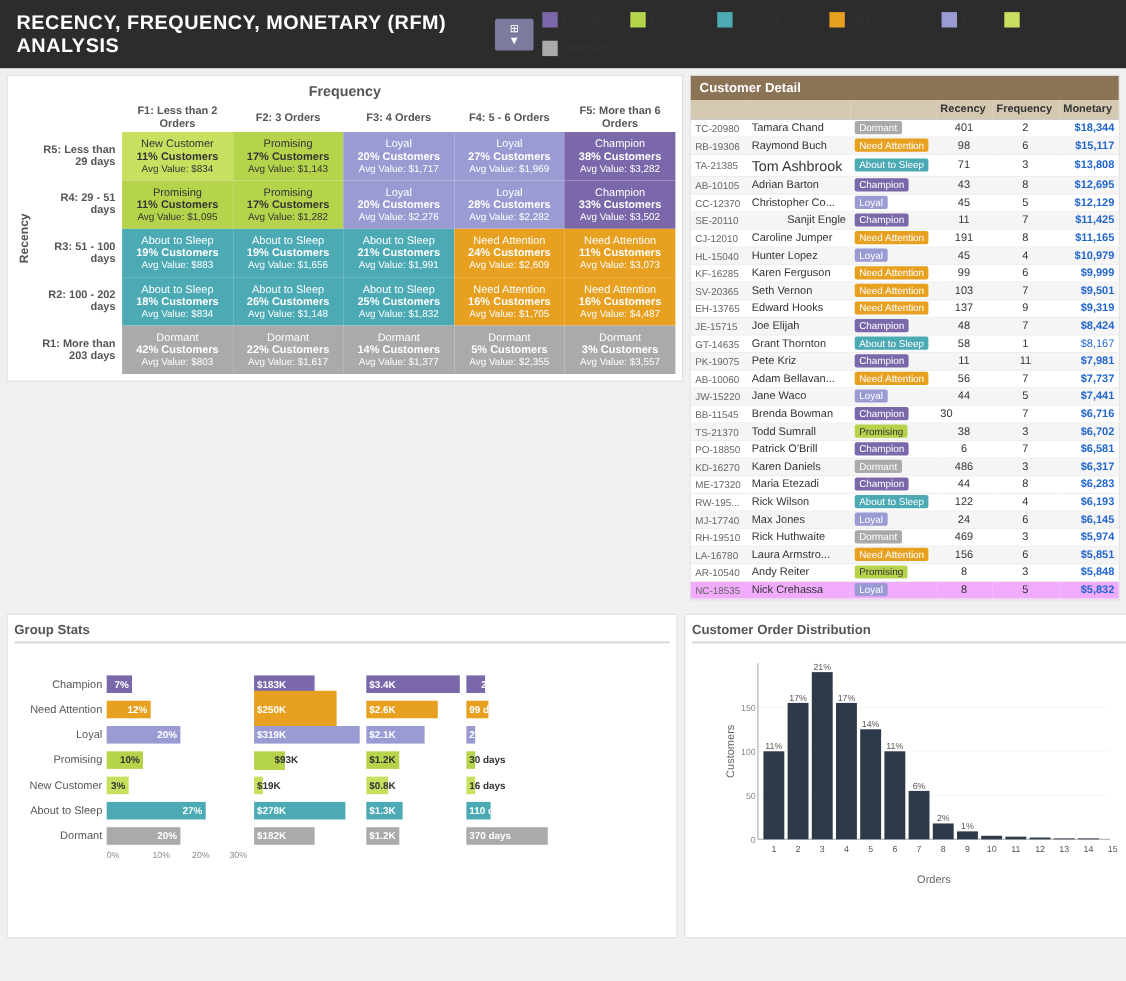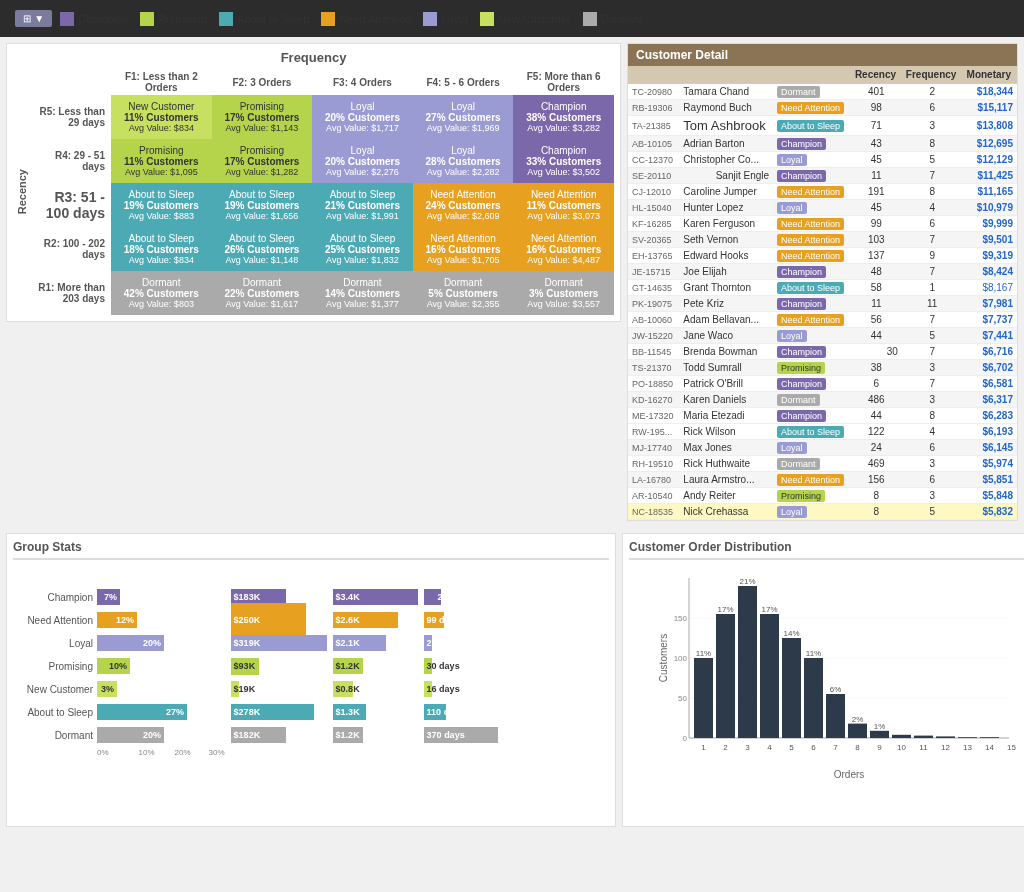--- a/index.html
+++ b/index.html
@@ -36,20 +36,21 @@
     .group-stats { flex: 0 0 610px; background: white; border: 1px solid #ddd; padding: 6px; }
     .order-dist { flex: 1; background: white; border: 1px solid #ddd; padding: 6px; }
     .bottom-section-title { font-size: 12px; font-weight: bold; color: #555; margin-bottom: 8px; border-bottom: 2px solid #ddd; padding-bottom: 4px; }
     
     .filter-btn { background: #7b7b9e; color: white; border: none; padding: 3px 8px; font-size: 10px; cursor: pointer; border-radius: 2px; }
   </style>
 </head>
 <body>
 
 <div class="header">
+  <h1>RECENCY, FREQUENCY, MONETARY (RFM) ANALYSIS</h1>
   <div style="display:flex; align-items:center; gap:8px;">
     <button class="filter-btn">⊞ ▼</button>
     <div class="legend">
       <div class="legend-item">
         <span class="legend-color" style="background:#7b68aa;"></span>
         <span>Champion</span>
       </div>
       <div class="legend-item">
         <span class="legend-color" style="background:#b5d44c;"></span>
         <span>Promising</span>
@@ -151,21 +152,21 @@
                     <div style="font-weight:bold; font-size:10px;">28% Customers</div>
                     <div style="font-size:9px;">Avg Value: $2,282</div>
                   </td>
                   <td style="background: rgb(123, 104, 170); color: white; padding: 6px 4px; vertical-align: middle; text-align: center;">
                     <div style="font-size:10px;">Champion</div>
                     <div style="font-weight:bold; font-size:10px;">33% Customers</div>
                     <div style="font-size:9px;">Avg Value: $3,502</div>
                   </td>
                 </tr>
                 <tr>
-                  <td style="font-size: 14px; color: rgb(85, 85, 85); font-weight: bold; text-align: right; padding-right: 6px; width: 80px; vertical-align: middle;">R3: 51 - 100 days</td>
+                  <td style="font-size: 10px; color: rgb(85, 85, 85); font-weight: bold; text-align: right; padding-right: 6px; width: 80px; vertical-align: middle;">R3: 51 - 100 days</td>
                   <td style="background: rgb(76, 170, 181); color: white; padding: 6px 4px; vertical-align: middle; text-align: center;">
                     <div style="font-size:10px;">About to Sleep</div>
                     <div style="font-weight:bold; font-size:10px;">19% Customers</div>
                     <div style="font-size:9px;">Avg Value: $883</div>
                   </td>
                   <td style="background: rgb(76, 170, 181); color: white; padding: 6px 4px; vertical-align: middle; text-align: center;">
                     <div style="font-size:10px;">About to Sleep</div>
                     <div style="font-weight:bold; font-size:10px;">19% Customers</div>
                     <div style="font-size:9px;">Avg Value: $1,656</div>
                   </td>
@@ -422,21 +423,21 @@
     <td style="text-align:center; font-size:10px;">44</td>
     <td style="text-align:center; font-size:10px;">5</td>
     <td class="monetary" style="text-align:right; color:#2266cc; font-weight:bold; font-size:10px;">$7,441</td>
   </tr>
             <tr style="background: rgb(255, 255, 255);">
     <td style="font-size:9px; color:#666;">BB-11545</td>
     <td style="font-size:10px;">Brenda Bowman</td>
     <td>
       <span style="background:#7b68aa; color:white; padding:1px 4px; border-radius:2px; font-size:9px; white-space:nowrap;">Champion</span>
     </td>
-    <td style="text-align:right; font-size:10px;">30</td>
+    <td style="text-align:left; font-size:10px;">30</td>
     <td style="text-align:center; font-size:10px;">7</td>
     <td class="monetary" style="text-align:right; color:#2266cc; font-weight:bold; font-size:10px;">$6,716</td>
   </tr>
             <tr style="background: rgb(245, 245, 245);">
     <td style="font-size:9px; color:#666;">TS-21370</td>
     <td style="font-size:10px;">Todd Sumrall</td>
     <td>
       <span style="background:#b5d44c; color:#333; padding:1px 4px; border-radius:2px; font-size:9px; white-space:nowrap;">Promising</span>
     </td>
     <td style="text-align:center; font-size:10px;">38</td>
@@ -516,21 +517,21 @@
             <tr style="background: rgb(255, 255, 255);">
     <td style="font-size:9px; color:#666;">AR-10540</td>
     <td style="font-size:10px;">Andy Reiter</td>
     <td>
       <span style="background:#b5d44c; color:#333; padding:1px 4px; border-radius:2px; font-size:9px; white-space:nowrap;">Promising</span>
     </td>
     <td style="text-align:center; font-size:10px;">8</td>
     <td style="text-align:center; font-size:10px;">3</td>
     <td class="monetary" style="text-align:right; color:#2266cc; font-weight:bold; font-size:10px;">$5,848</td>
   </tr>
-            <tr style="background: #fef9c3;">
+            <tr style="background: #f0abfc;">
     <td style="font-size:9px; color:#666;">NC-18535</td>
     <td style="font-size:10px;">Nick Crehassa</td>
     <td>
       <span style="background:#9b9bd4; color:white; padding:1px 4px; border-radius:2px; font-size:9px; white-space:nowrap;">Loyal</span>
     </td>
     <td style="text-align:center; font-size:10px;">8</td>
     <td style="text-align:center; font-size:10px;">5</td>
     <td class="monetary" style="text-align:right; color:#2266cc; font-weight:bold; font-size:10px;">$5,832</td>
   </tr>
           </tbody>
@@ -606,21 +607,21 @@
             <div style="background: rgb(232, 160, 32); width: 75px; height: 34px; display: flex; align-items: center; padding-left: 3px; padding-right: 3px;">
               <span style="font-size: 9px; font-weight: bold; color: white; white-space: nowrap;">$250K</span>
             </div>
           </div>
           <div style="display: flex; align-items: center; height: 20px;">
             <div style="background: rgb(155, 155, 212); width: 96px; height: 16px; display: flex; align-items: center; padding-left: 3px; padding-right: 3px;">
               <span style="font-size: 9px; font-weight: bold; color: white; white-space: nowrap;">$319K</span>
             </div>
           </div>
           <div style="display: flex; align-items: center; height: 20px;">
-            <div style="background: rgb(181, 212, 76); width: 28px; height: 17px; display: flex; align-items: center; padding-left: 3px; padding-right: 3px;">
+            <div style="background: rgb(181, 212, 76); width: 28px; height: 17px; display: flex; align-items: center; padding-left: 19px; padding-right: 3px;">
               <span style="font-size: 9px; font-weight: bold; color: rgb(51, 51, 51); white-space: nowrap;">$93K</span>
             </div>
           </div>
           <div style="display: flex; align-items: center; height: 20px;">
             <div style="background: rgb(200, 224, 96); width: 8px; height: 16px; display: flex; align-items: center; padding-left: 3px; padding-right: 3px;">
               <span style="font-size: 9px; font-weight: bold; color: rgb(51, 51, 51); white-space: nowrap;">$19K</span>
             </div>
           </div>
           <div style="display: flex; align-items: center; height: 20px;">
             <div style="background: rgb(76, 170, 181); width: 83px; height: 16px; display: flex; align-items: center; padding-left: 3px; padding-right: 3px;">

